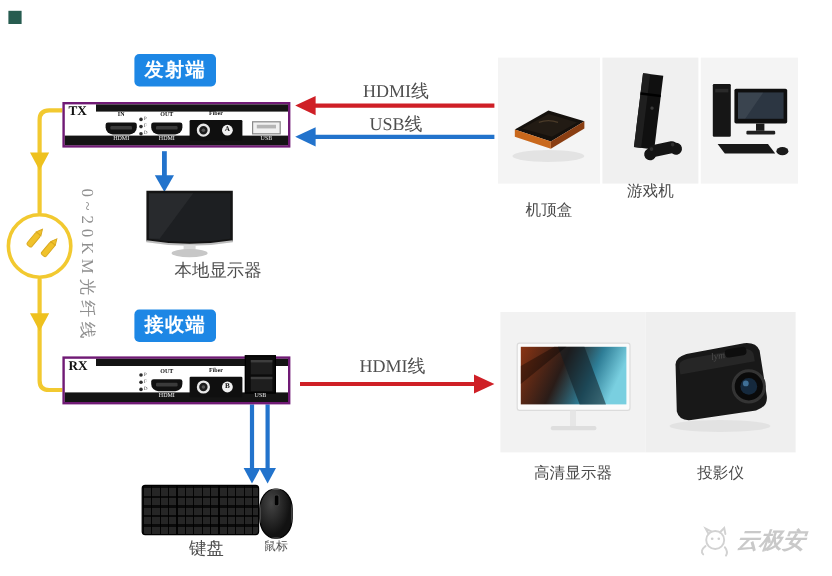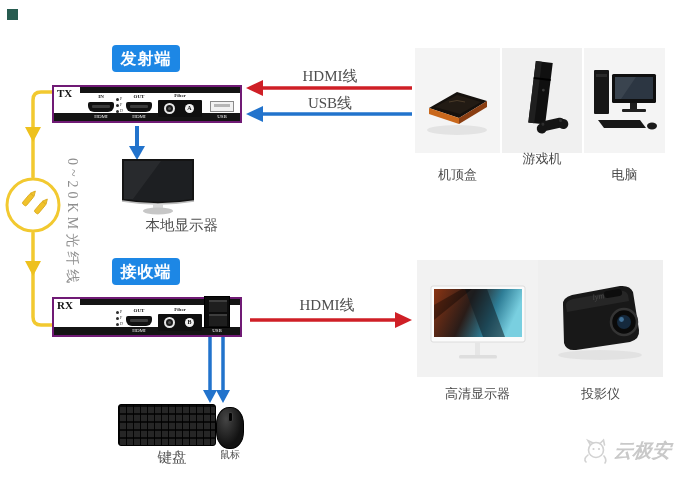--- a/index.html
+++ b/index.html
@@ -286,21 +286,20 @@
         <polygon points="31,29 52,29 37,51 31,51" fill="rgba(255,255,255,0.07)"></polygon>
         <rect x="46" y="55" width="7" height="6" fill="#1c1c1c"></rect>
         <rect x="38" y="61" width="24" height="3" rx="1" fill="#202020"></rect>
         <polygon points="14,72 56,72 62,80 20,80" fill="#181818"></polygon>
         <ellipse cx="68" cy="78" rx="5" ry="3.4" fill="#1a1a1a"></ellipse>
       </svg>
     </div>
   </div>
   <div class="product-label" style="left:415px;top:166px;width:85px;">机顶盒</div>
   <div class="product-label" style="left:502px;top:150px;width:80px;">游戏机</div>
-  <div class="product-label" style="left:584px;top:166px;width:81px;">电脑</div>
 
   <div class="panel" style="left:417px;top:260px;width:246px;height:117px;">
     <div class="panel-box" style="left:0;width:121px;background:#f2f2f2;">
       <svg width="121" height="117" viewBox="0 0 121 117">
         <defs>
           <linearGradient id="scr" x1="0" y1="0" x2="1" y2="0.25">
             <stop offset="0" stop-color="#8a3413"></stop>
             <stop offset="0.45" stop-color="#2a1c18"></stop>
             <stop offset="0.75" stop-color="#2e7d96"></stop>
             <stop offset="1" stop-color="#79cfe0"></stop>

